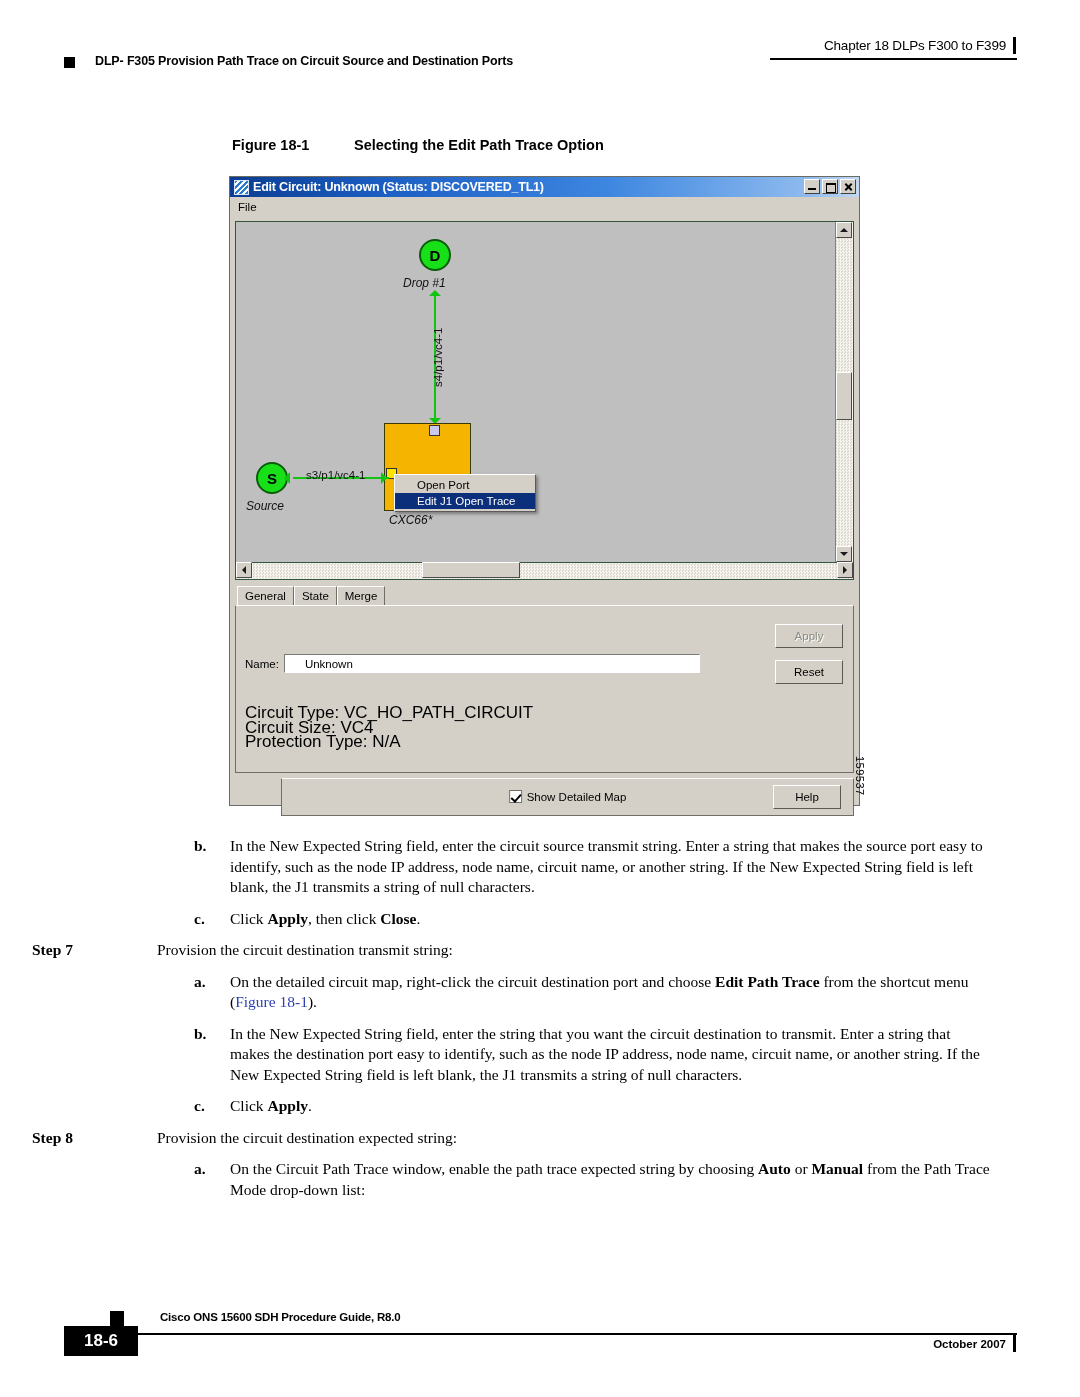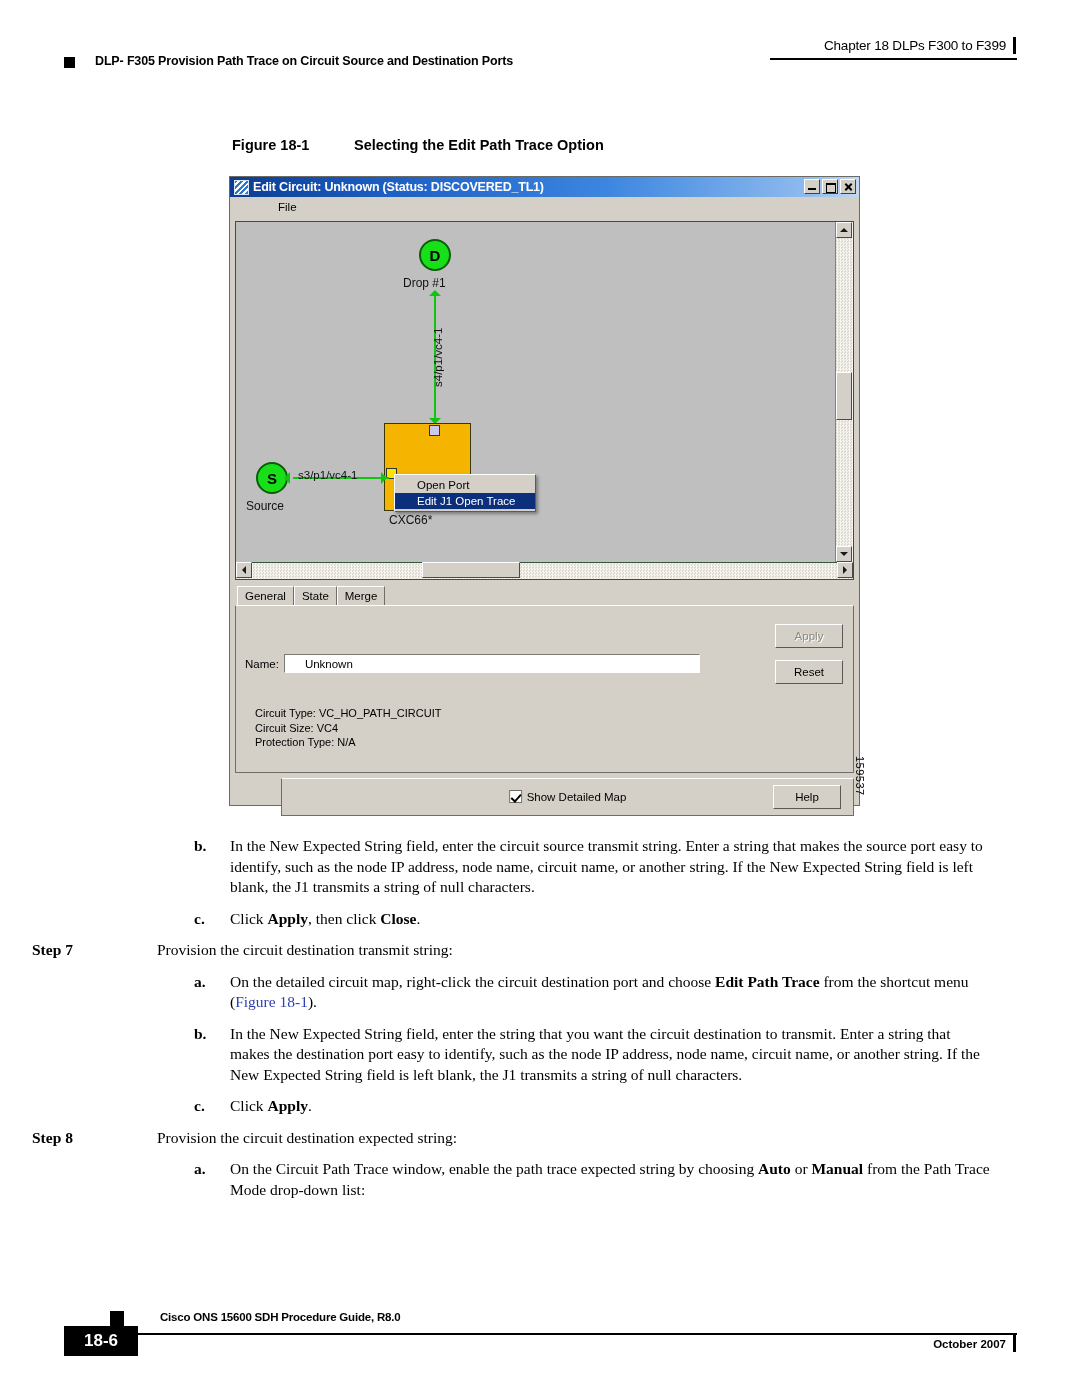--- a/index.html
+++ b/index.html
@@ -147,21 +147,20 @@
   .btn-close i.a { transform: rotate(45deg); }
   .btn-close i.b { transform: rotate(-45deg); }
 
   .win-menubar {
     height: 19px;
     background: #d4d0c8;
     display: flex;
     align-items: center;
     padding-left: 8px;
     border-bottom: 1px solid #d4d0c8;
-    margin-left: 40px;
   }
   .menu-item {
     font-size: 11.5px;
     color: #000;
   }
 
   .win-body {
     padding: 4px 5px 0 5px;
   }
 
@@ -247,20 +246,21 @@
     justify-content: center;
     font-weight: bold;
     font-size: 15px;
     color: #000;
   }
   .node-label {
     position: absolute;
     font-size: 12px;
     color: #111;
     white-space: nowrap;
+    font-style: italic;
   }
   .link-label-v {
     position: absolute;
     font-size: 11.5px;
     color: #111;
     white-space: nowrap;
     transform: rotate(-90deg);
     transform-origin: left top;
   }
   .link-label-h {
@@ -377,24 +377,23 @@
     box-sizing: border-box;
     font-size: 11.5px;
     color: #000;
     padding: 2px 20px;
     line-height: 14px;
   }
   .info-block {
     position: absolute;
     left: 9px;
     top: 100px;
-    font-size: 11px;
+    font-size: 17px;
     color: #000;
     line-height: 14.5px;
-    margin-left: 10px;
   }
   .btn {
     position: absolute;
     width: 68px; height: 24px;
     background: #d4d0c8;
     border: 1px solid #ffffff;
     border-right-color: #5a5a52;
     border-bottom-color: #5a5a52;
     box-sizing: border-box;
     font-size: 11.5px;
@@ -603,21 +602,21 @@
         <div class="node-label" style="left:153px; top:291px;">CXC66*</div>
 
         <div class="node-circle" style="left:20px; top:240px;">
           <span>S</span>
         </div>
         <div class="node-label" style="left:10px; top:277px;">Source</div>
 
         <div class="arrow-line-h" style="left:57px; top:255px; width:96px;"></div>
         <div class="arrowhead ah-left" style="left:48px; top:250px;"></div>
         <div class="arrowhead ah-right" style="left:145px; top:250px;"></div>
-        <div class="link-label-h" style="left:62px; top:247px;">s3/p1/vc4-1</div>
+        <div class="link-label-h" style="left:70px; top:247px;">s3/p1/vc4-1</div>
 
         <div class="ctx-menu" style="left:158px; top:252px;">
           <div class="ctx-item">Open Port</div>
           <div class="ctx-item sel">Edit J1 Open Trace</div>
         </div>
       </div>
 
       <div class="vscroll sb-track">
         <div class="sb-arrow arrow-up" style="left:0; top:0;"></div>
         <div class="sb-thumb" style="left:0; top:150px; width:16px; height:48px;"></div>

